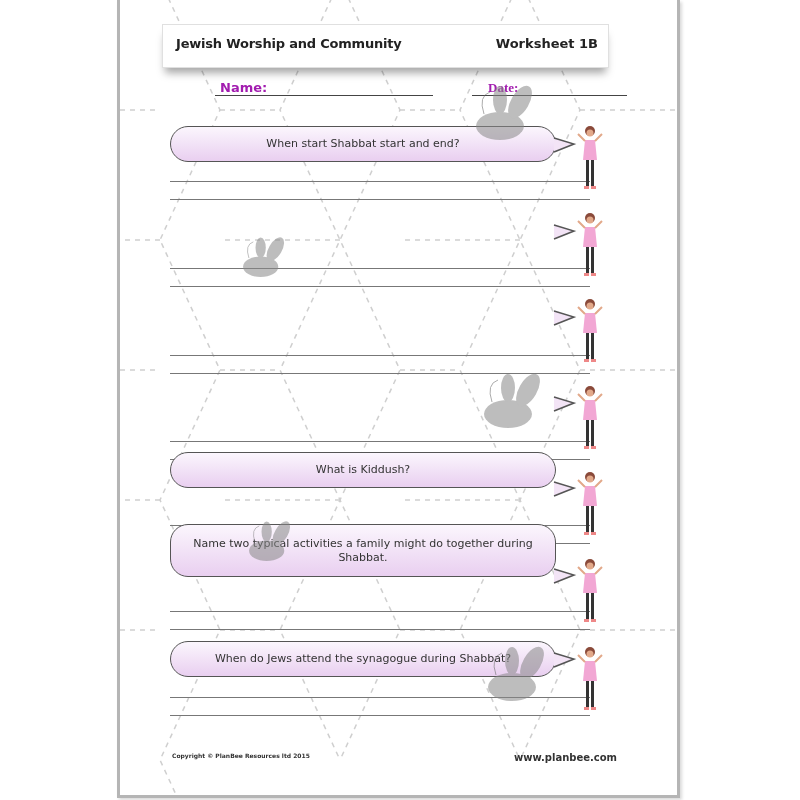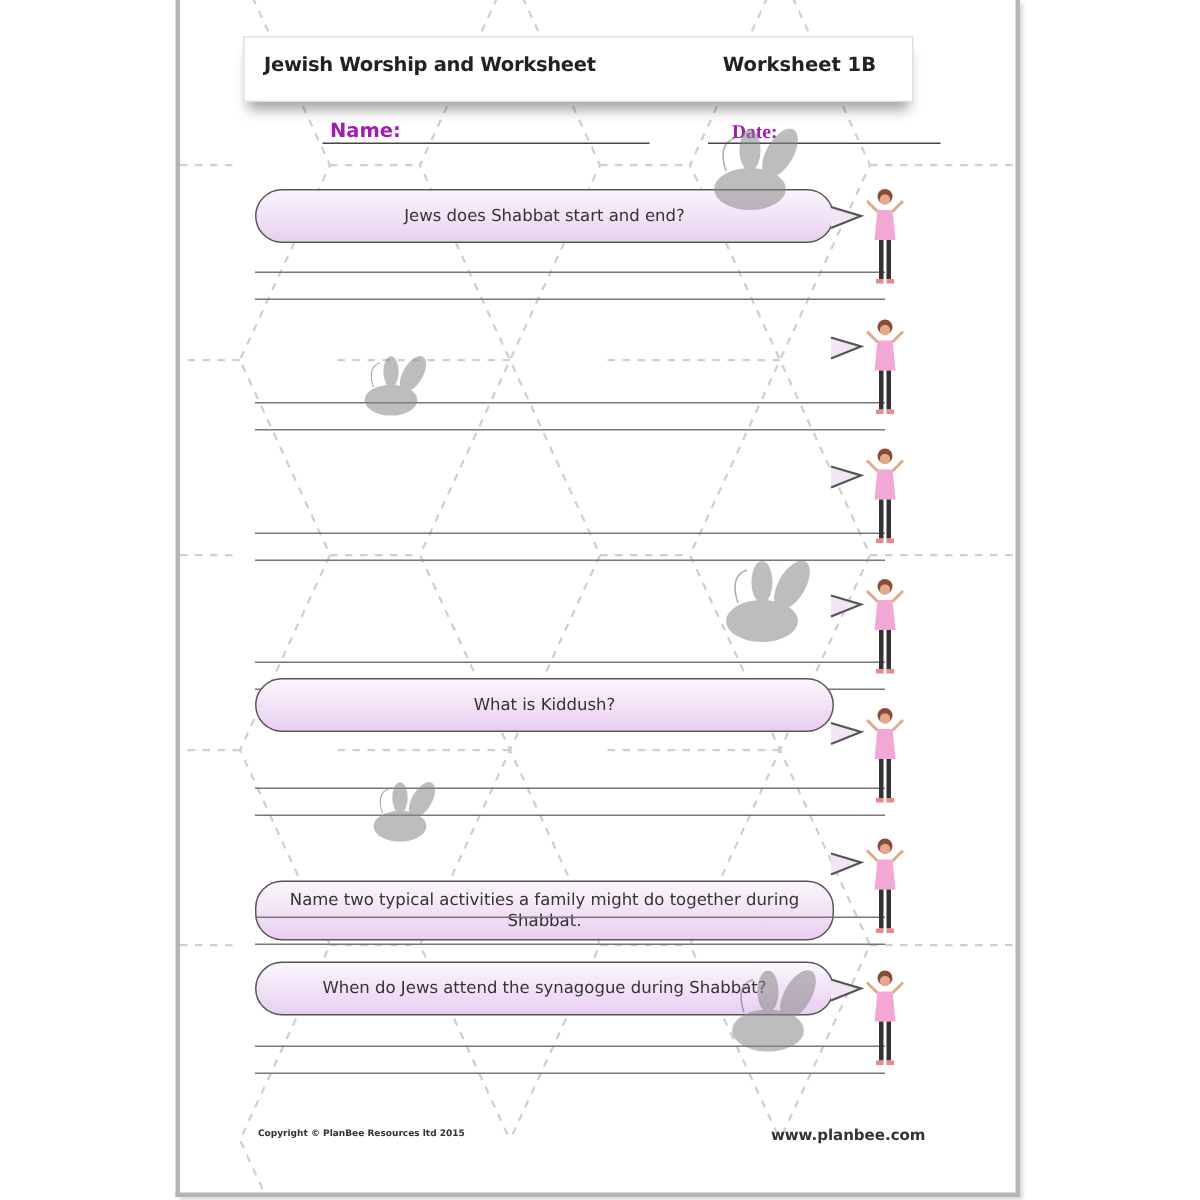--- a/index.html
+++ b/index.html
@@ -10,21 +10,21 @@
     box-shadow: 2px 2px 3px rgba(0,0,0,0.15);
     box-sizing:border-box; overflow:hidden;
   }
   .bg-pattern { position:absolute; left:0; top:0; width:100%; height:100%; pointer-events:none; }
   .header-card {
     position:absolute; left:42px; top:24px; width:445px; height:42px;
     background:#fff; border:1px solid #e0e0e0;
     box-shadow: 0 8px 8px -3px rgba(0,0,0,0.35);
   }
   .header-title { position:absolute; left:13px; top:11px; font-weight:bold; font-size:13px; color:#222; letter-spacing:-0.2px; }
-  .header-ws { position:absolute; right:24px; top:11px; font-weight:bold; font-size:13px; color:#222; }
+  .header-ws { position:absolute; right:10px; top:11px; font-weight:bold; font-size:13px; color:#222; }
   .name-row { position:absolute; left:52px; top:80px; font-weight:bold; font-size:13px; color:#a21caf;margin-left:48px; }
   .line { position:absolute; height:0; border-top:1px solid #444; }
   .bubble {
     position:absolute; left:50px; width:386px; height:36px;
     border:1.5px solid #555; border-radius:18px;
     background:linear-gradient(#fbf6fd, #e9cff0);
     display:flex; align-items:center; justify-content:center; text-align:center;
     font-size:11px; color:#333; line-height:14px; box-sizing:border-box; padding:0 20px;
   }
   .rule { position:absolute; left:50px; width:420px; border-top:1px solid #777; }
@@ -46,51 +46,51 @@
       <path d="M400 -20 L460 110 L400 240 L460 370 L400 500 L460 630 L400 760"></path>
       <path d="M100 110 L160 110 M280 110 L340 110 M460 110 L563 110 M0 110 L40 110"></path>
       <path d="M40 240 L-10 240 M220 240 L100 240 M400 240 L280 240"></path>
       <path d="M100 370 L160 370 M280 370 L340 370 M460 370 L563 370 M0 370 L40 370"></path>
       <path d="M40 500 L-10 500 M220 500 L100 500 M400 500 L280 500"></path>
       <path d="M100 630 L160 630 M280 630 L340 630 M460 630 L563 630 M0 630 L40 630"></path>
     </g>
   </svg>
 
   <div class="header-card">
-    <span class="header-title">Jewish Worship and Worksheet</span>
+    <span class="header-title">Jewish Worship and Community</span>
     <span class="header-ws">Worksheet 1B</span>
   </div>
 
   <span class="name-row">Name:</span>
   <div class="line" style="left:95px; top:95px; width:218px;"></div>
   <span class="name-row" style="left:320px;font-family:Liberation Serif, serif;">Date:</span>
   <div class="line" style="left:352px; top:95px; width:155px;"></div>
 
   <div class="bubble" style="top:126px;">
-      <span>Jews does Shabbat start and end?</span>
+      <span>When start Shabbat start and end?</span>
     </div>
   <div class="rule" style="top:181px;"></div>
   <div class="rule" style="top:199px;"></div>
 
   <div class="rule" style="top:268px;"></div>
   <div class="rule" style="top:286px;"></div>
 
   <div class="rule" style="top:355px;"></div>
   <div class="rule" style="top:373px;"></div>
 
   <div class="rule" style="top:441px;"></div>
   <div class="rule" style="top:459px;"></div>
 
   <div class="bubble" style="top:452px;">
       <span>What is Kiddush?</span>
     </div>
   <div class="rule" style="top:525px;"></div>
   <div class="rule" style="top:543px;"></div>
 
-  <div class="bubble" style="top:587px; height:40px;">
+  <div class="bubble" style="top:524px; height:53px;">
       <span>Name two typical activities a family might do together during Shabbat.</span>
     </div>
   <div class="rule" style="top:611px;"></div>
   <div class="rule" style="top:629px;"></div>
 
   <div class="bubble" style="top:641px;">
       <span>When do Jews attend the synagogue during Shabbat?</span>
     </div>
   <div class="rule" style="top:697px;"></div>
   <div class="rule" style="top:715px;"></div>

